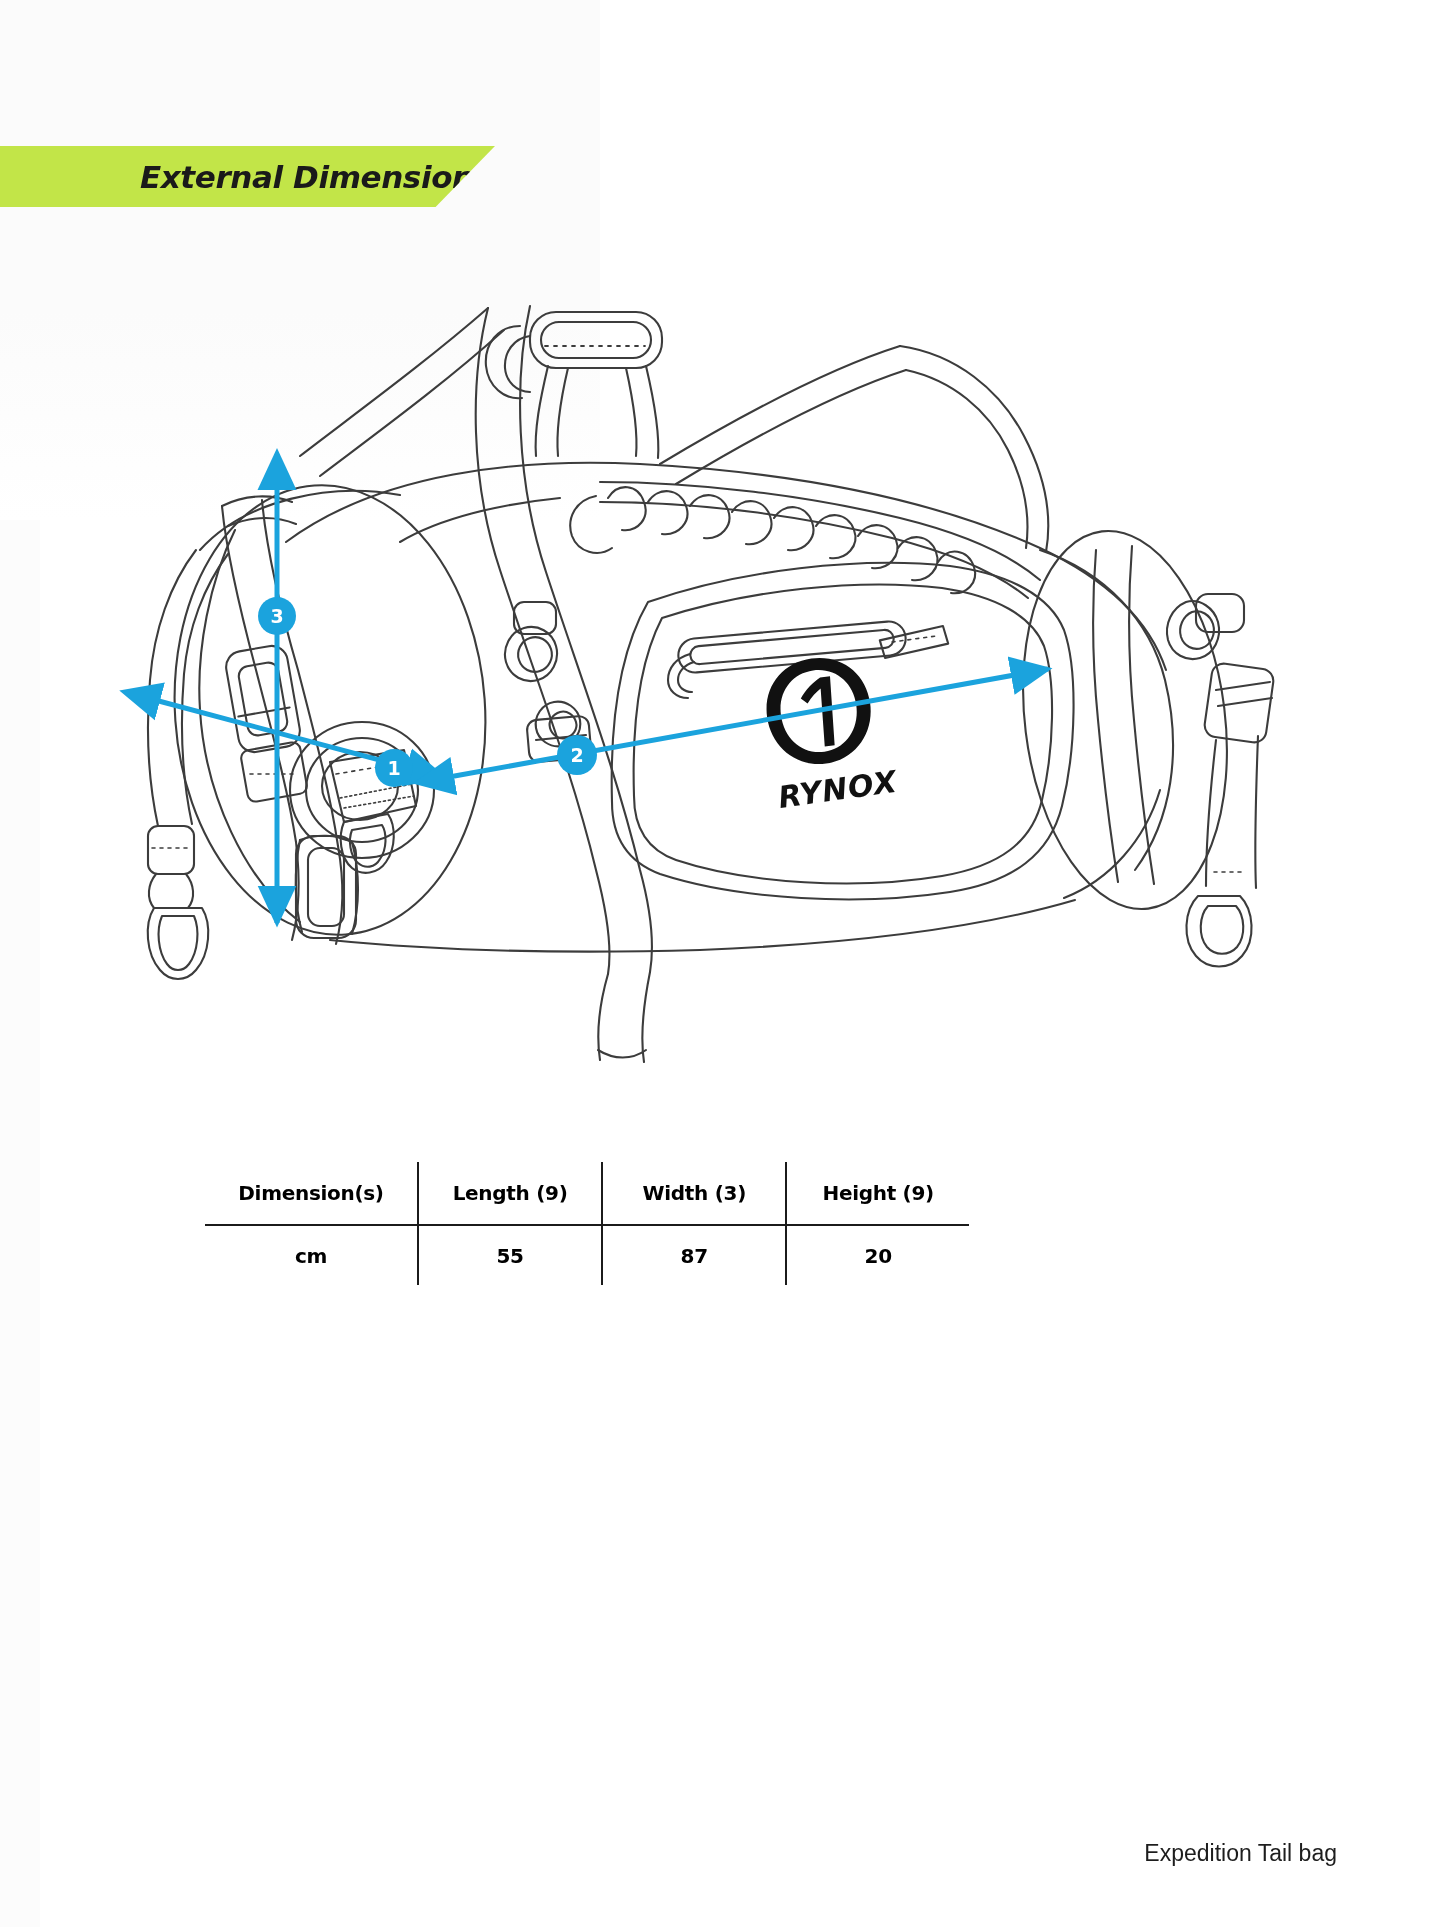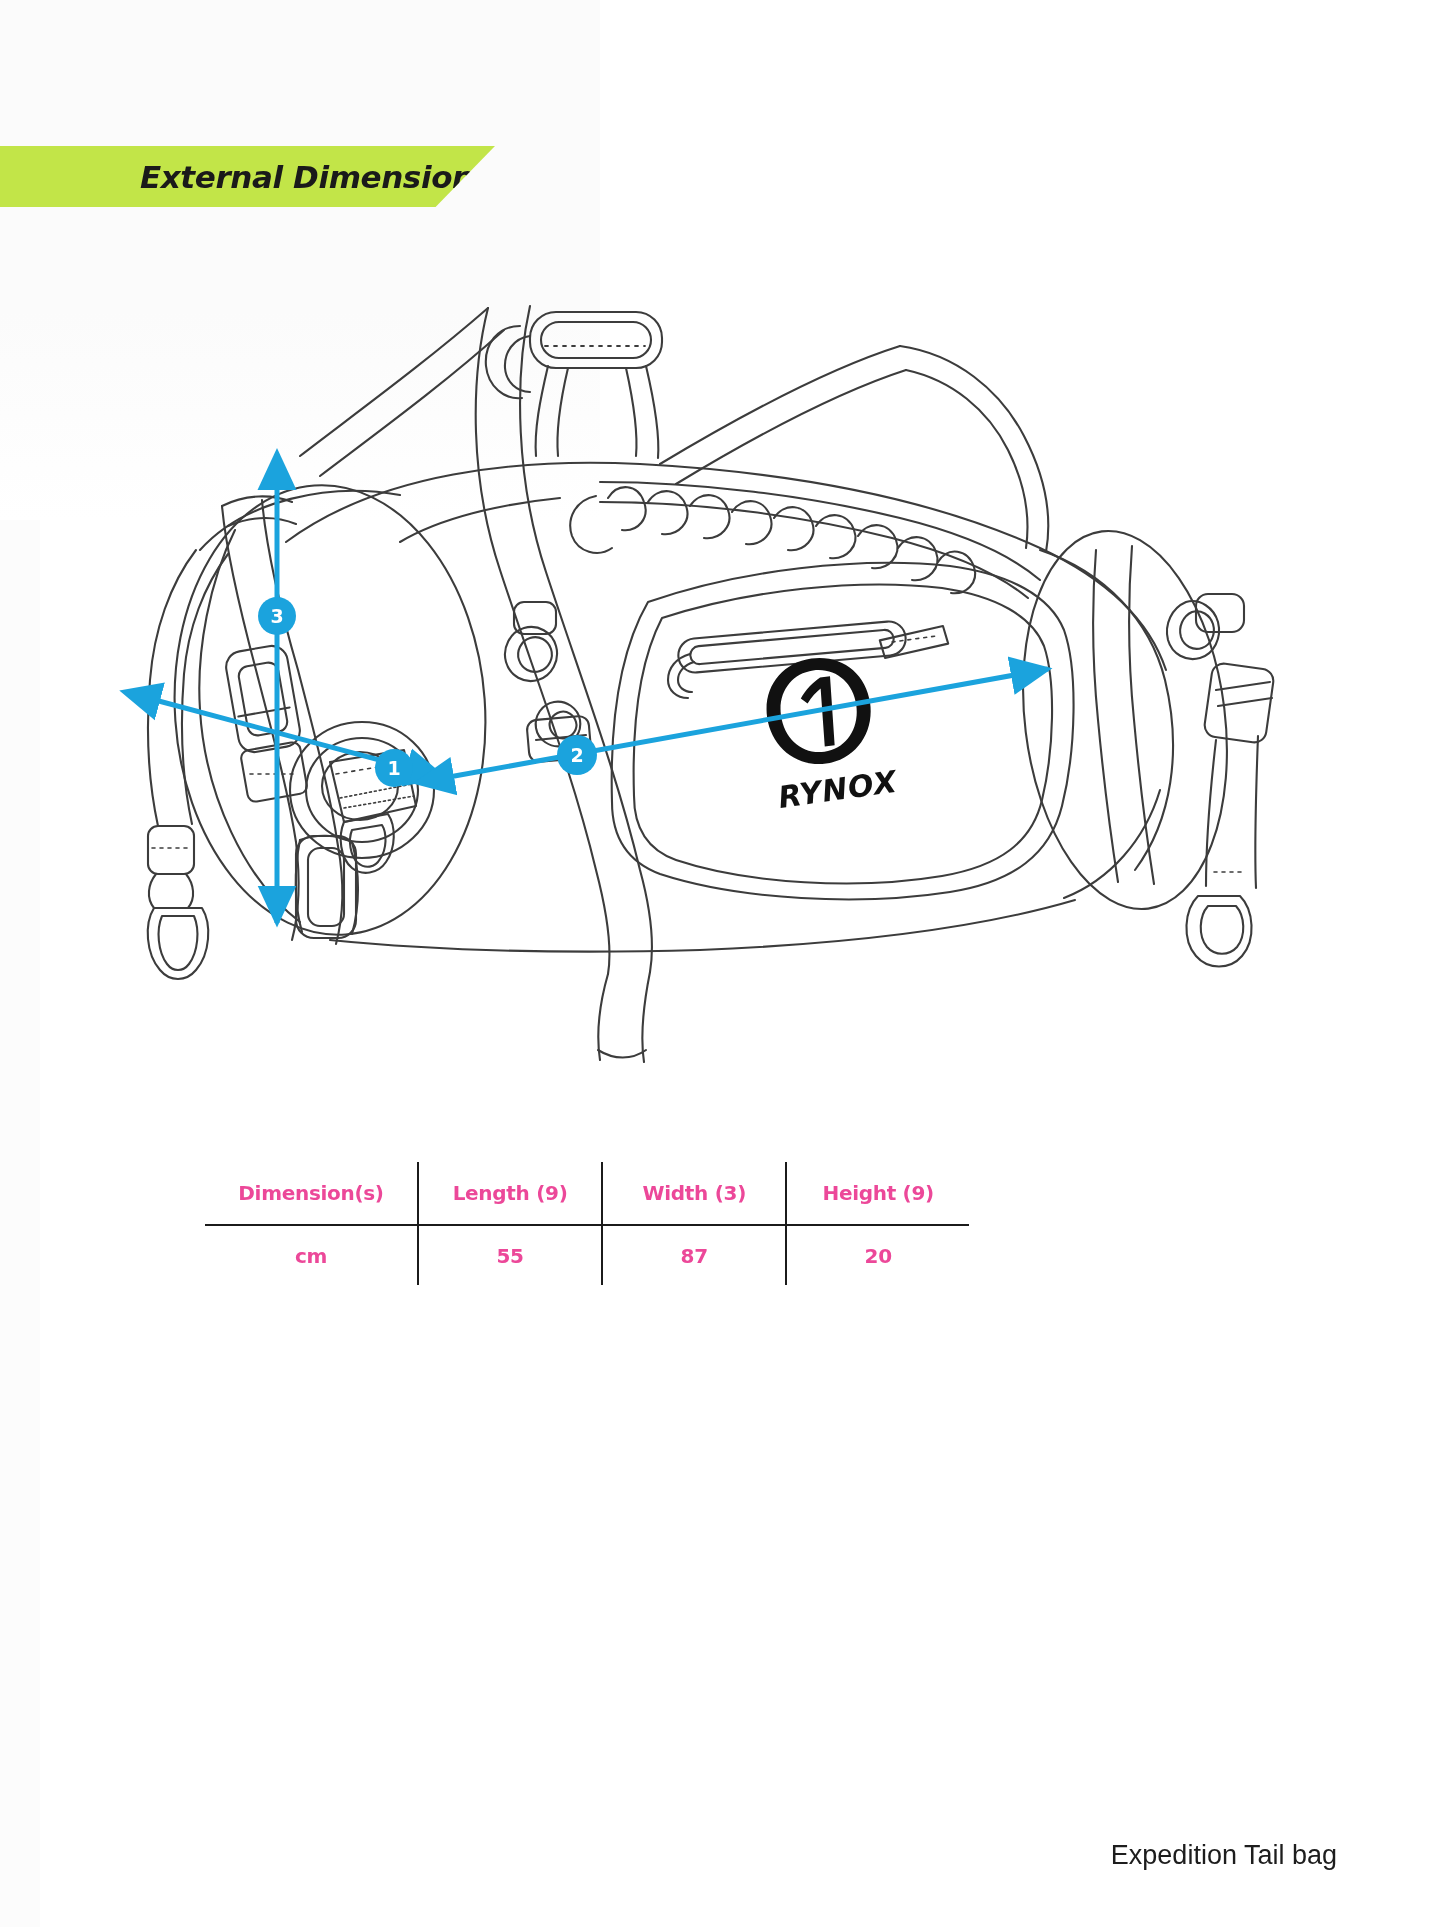--- a/index.html
+++ b/index.html
@@ -97,36 +97,36 @@
     overflow: hidden;
   }
   table.spec td {
     border: 2px solid #1b1b1b;
     height: 57px;
     text-align: center;
     vertical-align: middle;
     font-family: "DejaVu Sans", sans-serif;
     font-weight: bold;
     font-size: 20px;
-    color: #ec4899;
+    color: #000000;
     letter-spacing: -0.3px;
   }
   table.spec tr:first-child td { height: 60px; }
   table.spec td:first-child { width: 210px; }
 
   
   #spec-table-wrap { border-radius: 12px; }
 
   
   #footer-label {
     position: absolute;
     right: 108px;
     top: 1840px;
     font-family: "Liberation Sans", sans-serif;
-    font-size: 27px;
+    font-size: 23px;
     color: #1d1d1d;
     white-space: nowrap;
   }
 </style>
 </head>
 <body>
 
 <div id="page-wash2"></div>
 <div id="page-wash"></div>
 

